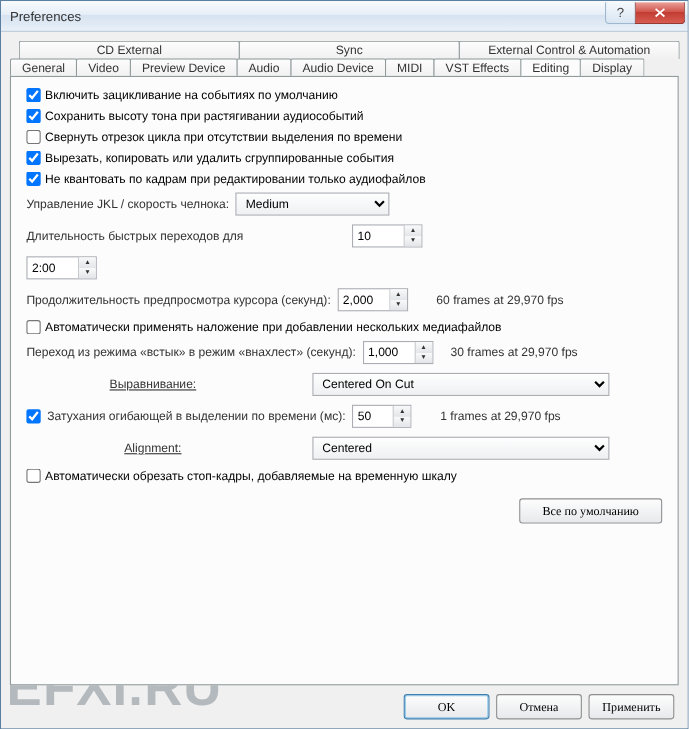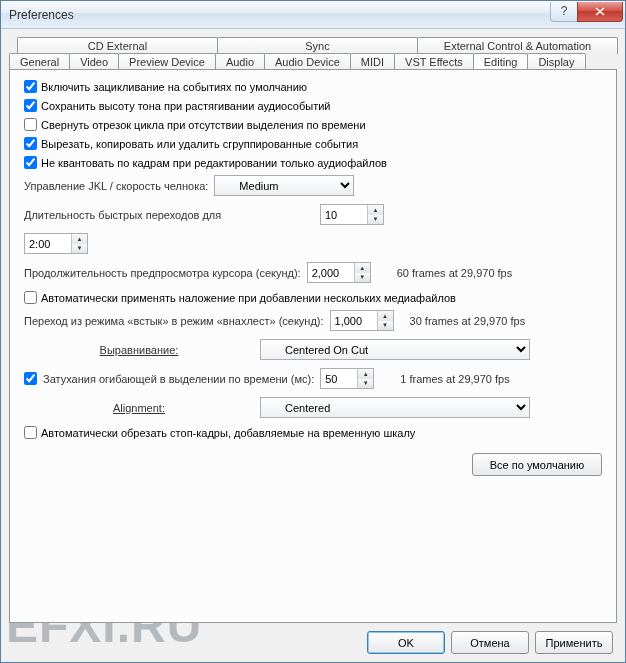--- a/index.html
+++ b/index.html
@@ -98,24 +98,24 @@
 .row label { margin-left: 4px; }
 .check { width: 13px; height: 13px; }
 .field-row { display: flex; align-items: center; margin-bottom: 8px; gap: 6px; }
 .label-txt { color: #333; }
 select, .combo {
   font-size: 11px;
   font-family: inherit;
   height: 21px;
   border: 1px solid #abadb3;
   background: linear-gradient(to bottom,#fefefe,#eef0f2);
-  padding: 0 20px;
+  padding: 0 4px;
 }
 .combo { width: 140px; }
-.combo-wide { width: 270px; }
+.combo-wide { width: 270px; margin-left: 24px; }
 .numbox {
   display: flex;
   align-items: center;
   border: 1px solid #abadb3;
   background: #fff;
   height: 21px;
 }
 .numbox input {
   border: none;
   outline: none;
@@ -127,21 +127,21 @@
 }
 .spinners { display: flex; flex-direction: column; width: 16px; height: 19px; border-left: 1px solid #c0c4c8; }
 .spin { flex: 1; display: flex; align-items: center; justify-content: center; font-size: 6px; background: linear-gradient(to bottom,#f8f9fa,#e2e5e8); color: #333; }
 .hint { color: #333; font-size: 11px; margin-left: 20px; }
 .sublabel-right { text-align: center; width: 230px; display: inline-block; text-decoration: underline; }
 .buttons-bottom { display:flex; justify-content:flex-end; padding: 8px 4px 0; gap: 6px; }
 .btn {
   min-width: 78px;
   height: 23px;
   font-size: 11px;
-  font-family: Liberation Sans, sans-serif;
+  font-family: Liberation Serif, serif;
   background: linear-gradient(to bottom,#fdfdfd,#e7e9ec);
   border: 1px solid #8e8f8f;
   border-radius: 3px;
   padding: 0 0;
 }
 .btn.default { border: 1px solid #3c7fb1; box-shadow: 0 0 0 1px #8fc6e8 inset; }
 .defaults-row { display:flex; justify-content:flex-end; margin-top: 14px; }
 .watermark {
   position: absolute;
   left: 6px;

